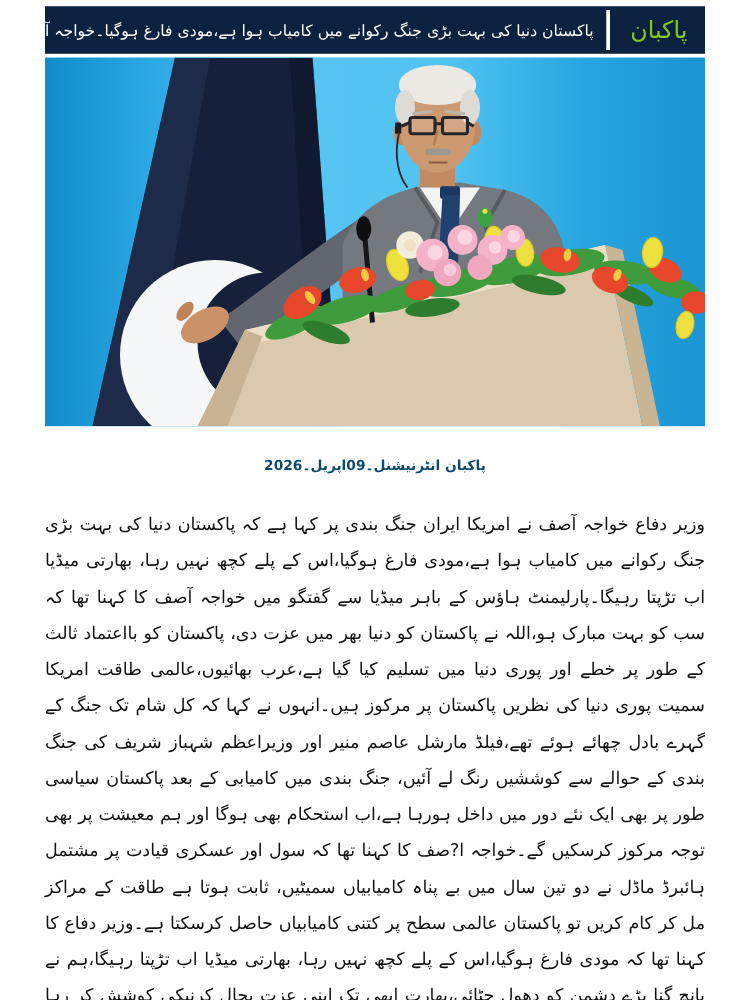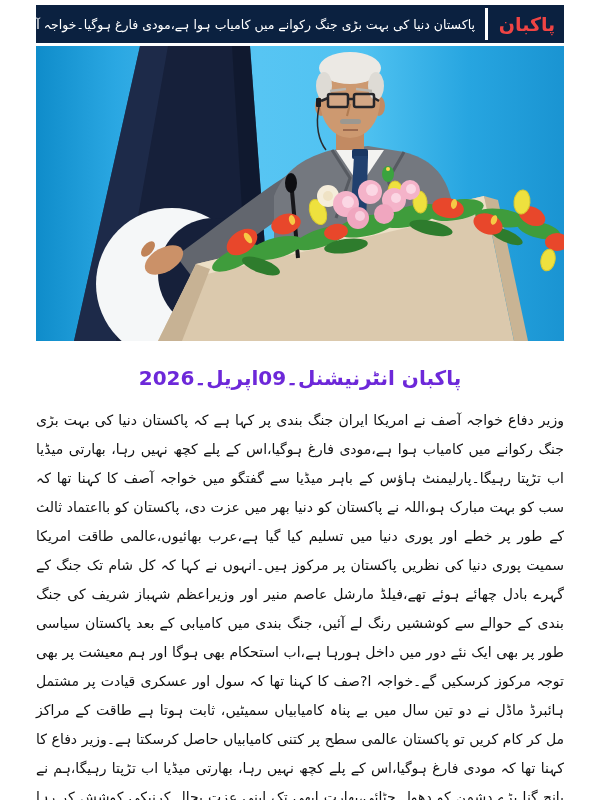--- a/index.html
+++ b/index.html
@@ -8,38 +8,38 @@
     font-family:"DejaVu Sans",sans-serif;
   }
   
   .masthead{
     position:absolute;top:5px;left:36px;right:36px;height:38px;
     background:#0b2140;display:flex;flex-direction:row;align-items:stretch;
     direction:rtl;
   }
   .logo{
     width:74px;flex:0 0 74px;display:flex;align-items:center;justify-content:center;
-    color:#ef4444;font-weight:bold;font-size:19px;letter-spacing:0;
+    color:#84cc16;font-weight:normal;font-size:19px;letter-spacing:0;
   }
   .masthead-sep{flex:0 0 3px;background:#ffffff;margin:3px 2px;}
   .ticker{
     flex:1 1 auto;display:flex;align-items:center;overflow:hidden;
     color:#ffffff;font-size:12.5px;white-space:nowrap;padding:0 8px;
     justify-content:flex-start; 
   }
   
   .photo{
     position:absolute;top:46px;left:36px;right:36px;height:295px;overflow:hidden;
     background:#3db4ea;
   }
   .photo svg{display:block;width:100%;height:100%;}
   
   .dateline{
     position:absolute;top:366px;left:0;right:0;text-align:center;
-    color:#6d28d9;font-weight:bold;font-size:20px;direction:rtl;
+    color:#0c4a6e;font-weight:bold;font-size:11px;direction:rtl;
   }
   
   .article{
     position:absolute;top:406px;left:36px;right:36px;
     direction:rtl;text-align:justify;text-align-last:right;
     font-size:14px;line-height:29px;color:#111111;
   }
 </style>
 </head>
 <body>

